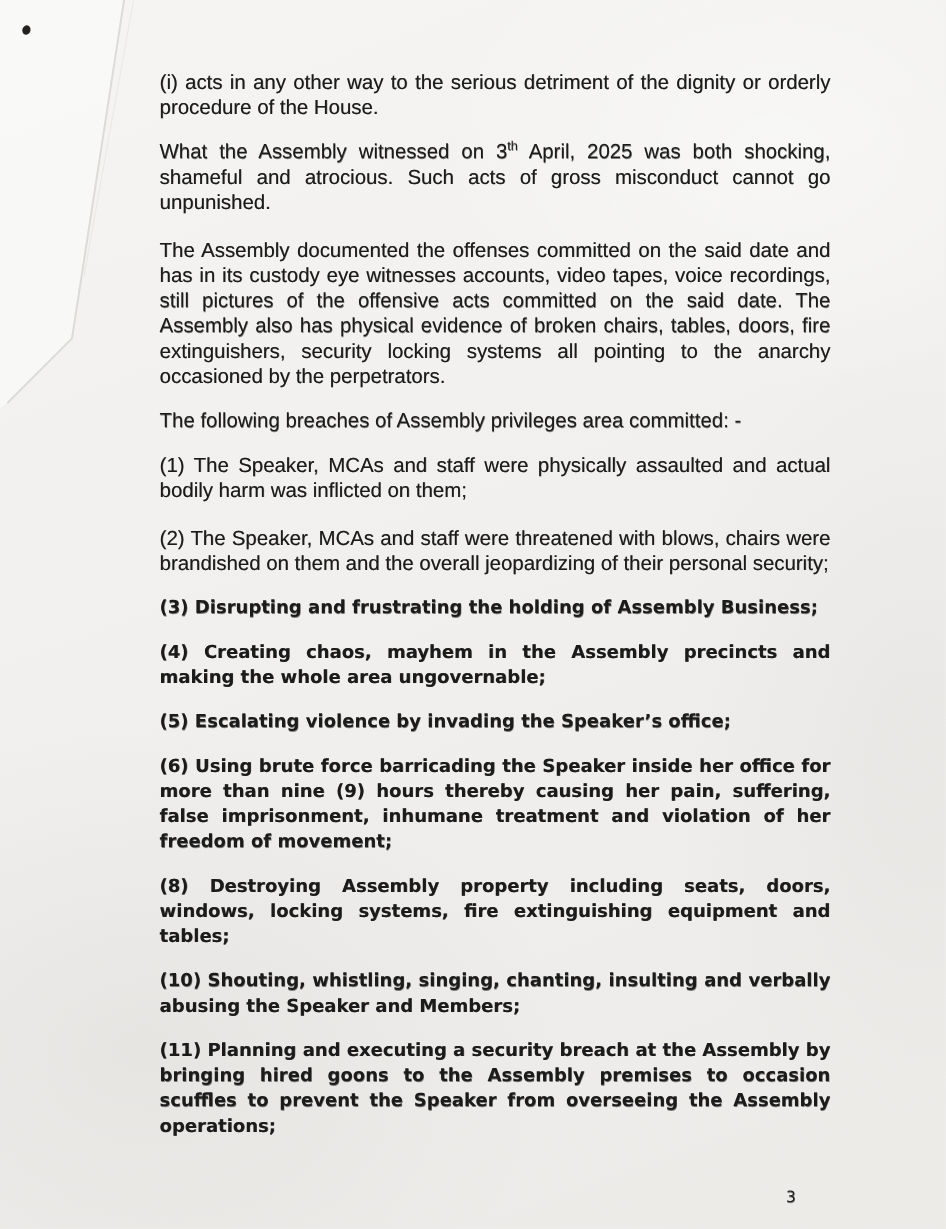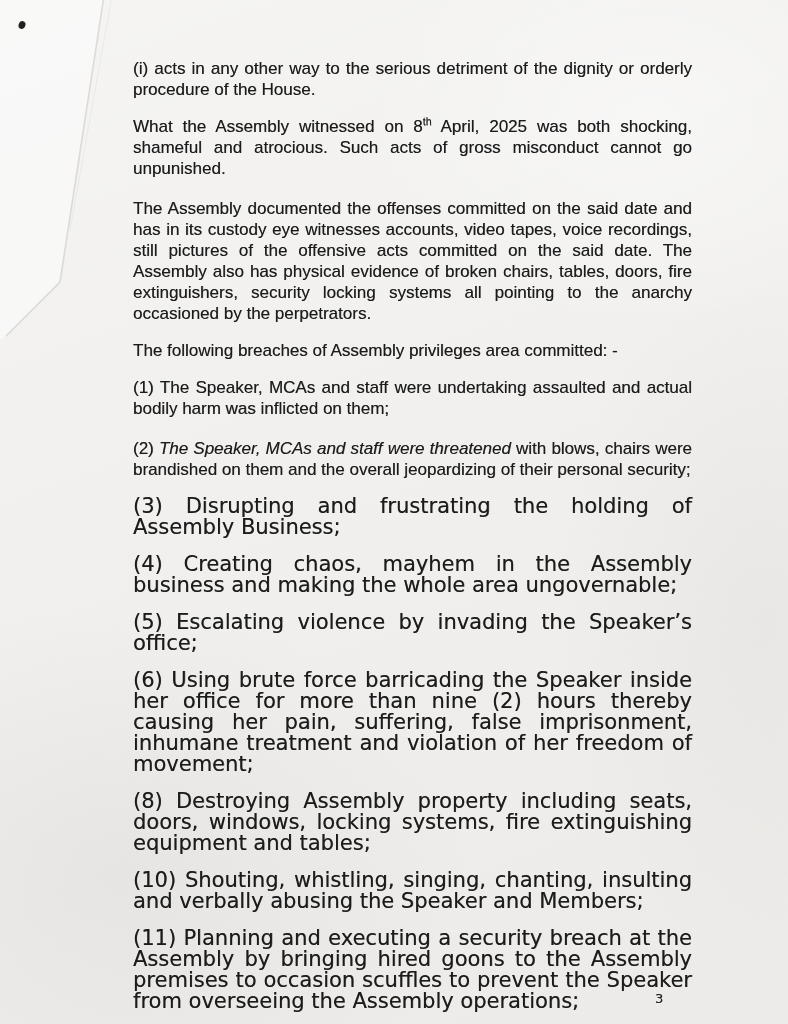--- a/index.html
+++ b/index.html
@@ -31,24 +31,25 @@
     text-align: justify;
     font-size: 17px;
     line-height: 21px;
     text-shadow: 0.3px 0.3px 0.5px rgba(28,28,28,0.55);
   }
   .para { margin: 16px; }
   .mb-sm { margin-bottom: 14px; }
   .mb-lg { margin-bottom: 19px; }
   .alt {
     font-family: "DejaVu Sans", sans-serif;
-    font-size: 21px;
+    font-size: 15px;
     line-height: 21px;
+    font-weight: bold;
   }
-  .it { font-style: italic; }
+  .it { }
   sup { font-size: 0.62em; line-height: 0; vertical-align: super; }
   .page-number {
     position: absolute;
     left: 655px;
     top: 991px;
     font-family: "DejaVu Sans", sans-serif;
     font-size: 13px;
     color: #222;
     text-shadow: 0.3px 0.3px 0.4px rgba(28,28,28,0.5);
   }
@@ -62,37 +63,37 @@
     <polygon points="0,0 104,0 60,282 6,336 0,340" fill="rgba(255,255,255,0.45)"></polygon>
     <path d="M104,-4 L60,282 L6,336" fill="none" stroke="var(--crease)" stroke-width="1.6" opacity="0.9"></path>
     <path d="M112,-4 L70,230" fill="none" stroke="var(--crease)" stroke-width="0.8" opacity="0.45"></path>
     <ellipse cx="22" cy="25" rx="3.4" ry="4" fill="#23221f" transform="rotate(18 22 25)"></ellipse>
   </svg>
 
   <div class="text-block">
 
     <p class="para mb-sm">(i) acts in any other way to the serious detriment of the dignity or orderly procedure of the House.</p>
 
-    <p class="para mb-lg"><span>What the Assembly witnessed on 8</span><sup>th</sup><span> April, 2025 was both shocking, shameful and atrocious. Such acts of gross misconduct cannot go unpunished.</span></p>
+    <p class="para mb-lg"><span>What the Assembly witnessed on 3</span><sup>th</sup><span> April, 2025 was both shocking, shameful and atrocious. Such acts of gross misconduct cannot go unpunished.</span></p>
 
     <p class="para mb-sm">The Assembly documented the offenses committed on the said date and has in its custody eye witnesses accounts, video tapes, voice recordings, still pictures of the offensive acts committed on the said date. The Assembly also has physical evidence of broken chairs, tables, doors, fire extinguishers, security locking systems all pointing to the anarchy occasioned by the perpetrators.</p>
 
     <p class="para mb-sm">The following breaches of Assembly privileges area committed: -</p>
 
-    <p class="para mb-lg"><span>(1)</span> <span>The Speaker, MCAs and staff were undertaking assaulted and actual bodily harm was inflicted on them;</span></p>
+    <p class="para mb-lg"><span>(1)</span> <span>The Speaker, MCAs and staff were physically assaulted and actual bodily harm was inflicted on them;</span></p>
 
     <p class="para"><span>(2)</span> <span class="it">The Speaker, MCAs and staff were threatened</span> <span>with blows, chairs were brandished on them and the overall jeopardizing of their personal security;</span></p>
 
     <p class="para alt"><span>(3)</span> <span>Disrupting and frustrating the holding of Assembly Business;</span></p>
 
-    <p class="para alt"><span>(4)</span> <span>Creating chaos, mayhem in the Assembly business and making the whole area ungovernable;</span></p>
+    <p class="para alt"><span>(4)</span> <span>Creating chaos, mayhem in the Assembly precincts and making the whole area ungovernable;</span></p>
 
     <p class="para alt"><span>(5)</span> <span>Escalating violence by invading the Speaker’s office;</span></p>
 
-    <p class="para alt"><span>(6)</span> <span>Using brute force barricading the Speaker inside her office for more than nine (2) hours thereby causing her pain, suffering, false imprisonment, inhumane treatment and violation of her freedom of movement;</span></p>
+    <p class="para alt"><span>(6)</span> <span>Using brute force barricading the Speaker inside her office for more than nine (9) hours thereby causing her pain, suffering, false imprisonment, inhumane treatment and violation of her freedom of movement;</span></p>
 
 
     <p class="para alt"><span>(8)</span> <span>Destroying Assembly property including seats, doors, windows, locking systems, fire extinguishing equipment and tables;</span></p>
 
 
     <p class="para alt"><span>(10)</span> <span>Shouting, whistling, singing, chanting, insulting and verbally abusing the Speaker and Members;</span></p>
 
 
     <p class="para alt"><span>(11)</span> <span>Planning and executing a security breach at the Assembly by bringing hired goons to the Assembly premises to occasion scuffles to prevent the Speaker from overseeing the Assembly operations;</span></p>
 

